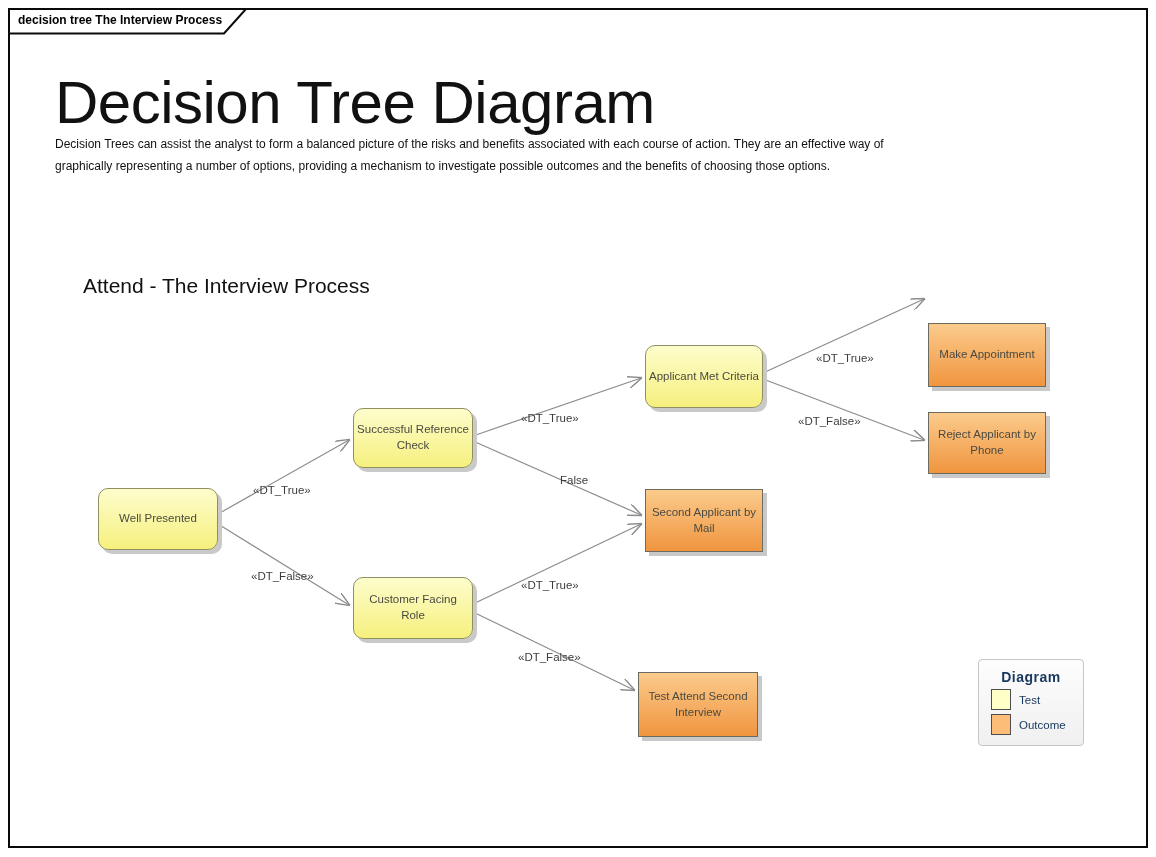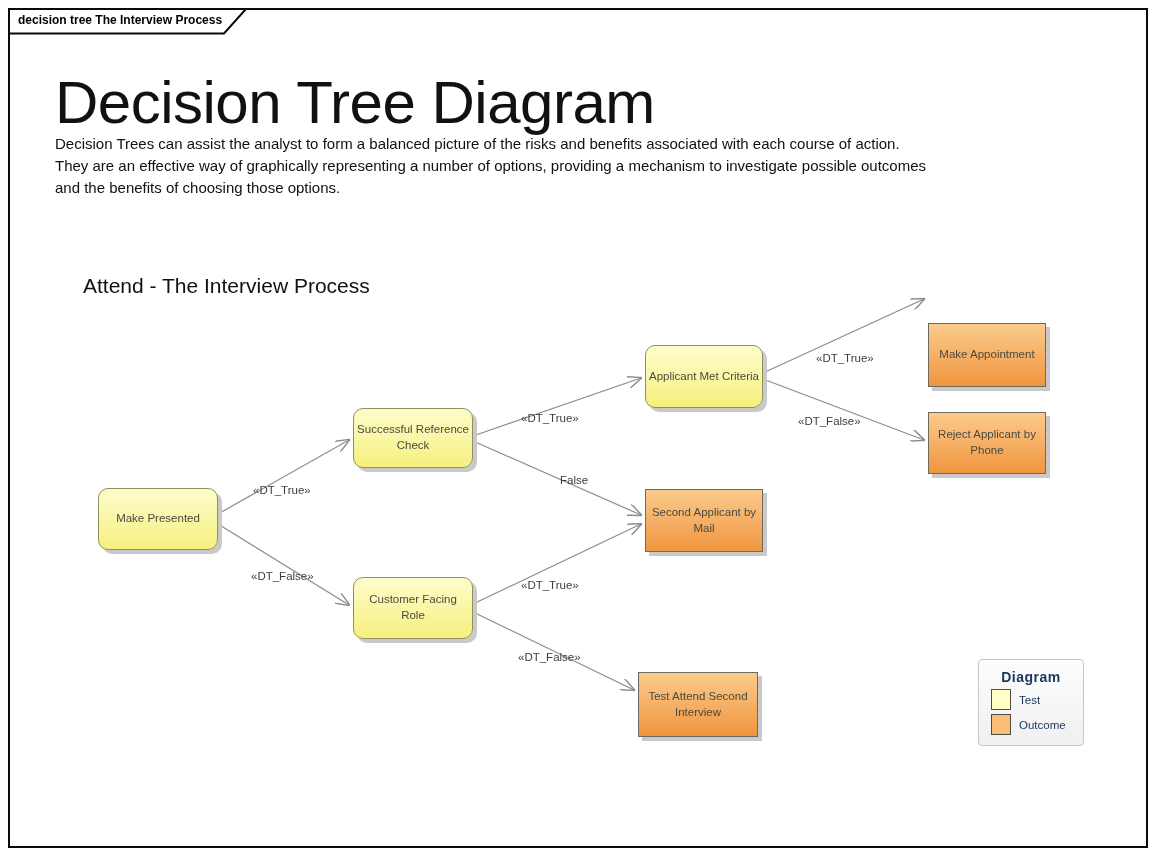--- a/index.html
+++ b/index.html
@@ -18,21 +18,21 @@
     position:absolute;left:10px;top:5px;font-size:12px;font-weight:bold;color:#000;
     white-space:nowrap;
   }
   
   .page-title{
     position:absolute;left:55px;top:68px;font-size:60px;color:#111;
     letter-spacing:-0.5px;white-space:nowrap;
   }
   .page-desc{
     position:absolute;left:55px;top:133px;width:880px;
-    font-size:15px;line-height:22px;color:#111;
+    font-size:12px;line-height:22px;color:#111;
   }
   .example-heading{
     position:absolute;left:83px;top:274px;font-size:21px;color:#111;white-space:nowrap;
   }
   
   .node{
     position:absolute;box-sizing:border-box;border:1px solid #90905E;
     display:flex;align-items:center;justify-content:center;text-align:center;
     font-size:11.5px;line-height:1.35;color:#4a4a42;padding:2px 3px;
     box-shadow:4px 4px 0 #c9c9c9;
@@ -98,21 +98,21 @@
   <span class="edge-label" style="left:253px;top:484px;">«DT_True»</span>
   <span class="edge-label" style="left:251px;top:570px;">«DT_False»</span>
   <span class="edge-label" style="left:521px;top:412px;">«DT_True»</span>
   <span class="edge-label" style="left:560px;top:474px;">False</span>
   <span class="edge-label" style="left:816px;top:352px;">«DT_True»</span>
   <span class="edge-label" style="left:798px;top:415px;">«DT_False»</span>
   <span class="edge-label" style="left:521px;top:579px;">«DT_True»</span>
   <span class="edge-label" style="left:518px;top:651px;">«DT_False»</span>
 
   <div class="node test" style="left:98px;top:488px;width:120px;height:62px;">
-    <span>Make Presented</span>
+    <span>Well Presented</span>
   </div>
   <div class="node test" style="left:353px;top:408px;width:120px;height:60px;">
     <span>Successful Reference Check</span>
   </div>
   <div class="node test" style="left:353px;top:577px;width:120px;height:62px;">
     <span>Customer Facing Role</span>
   </div>
   <div class="node test" style="left:645px;top:345px;width:118px;height:63px;">
     <span>Applicant Met Criteria</span>
   </div>

